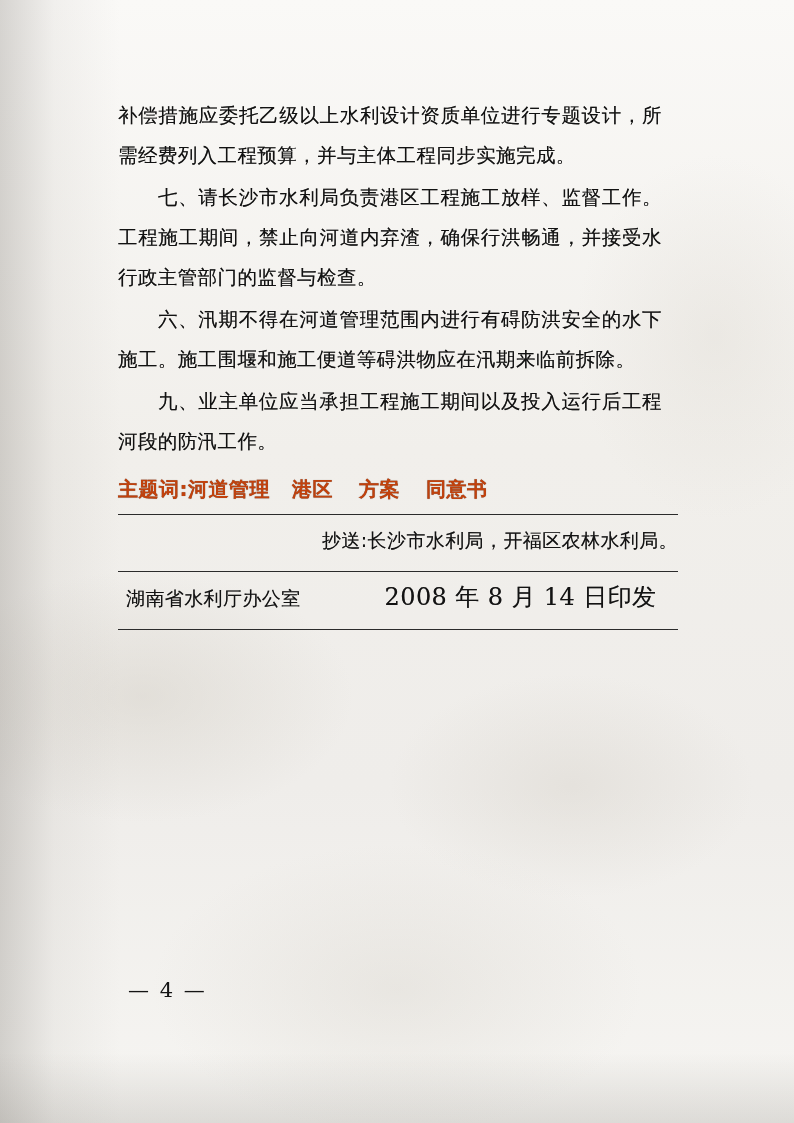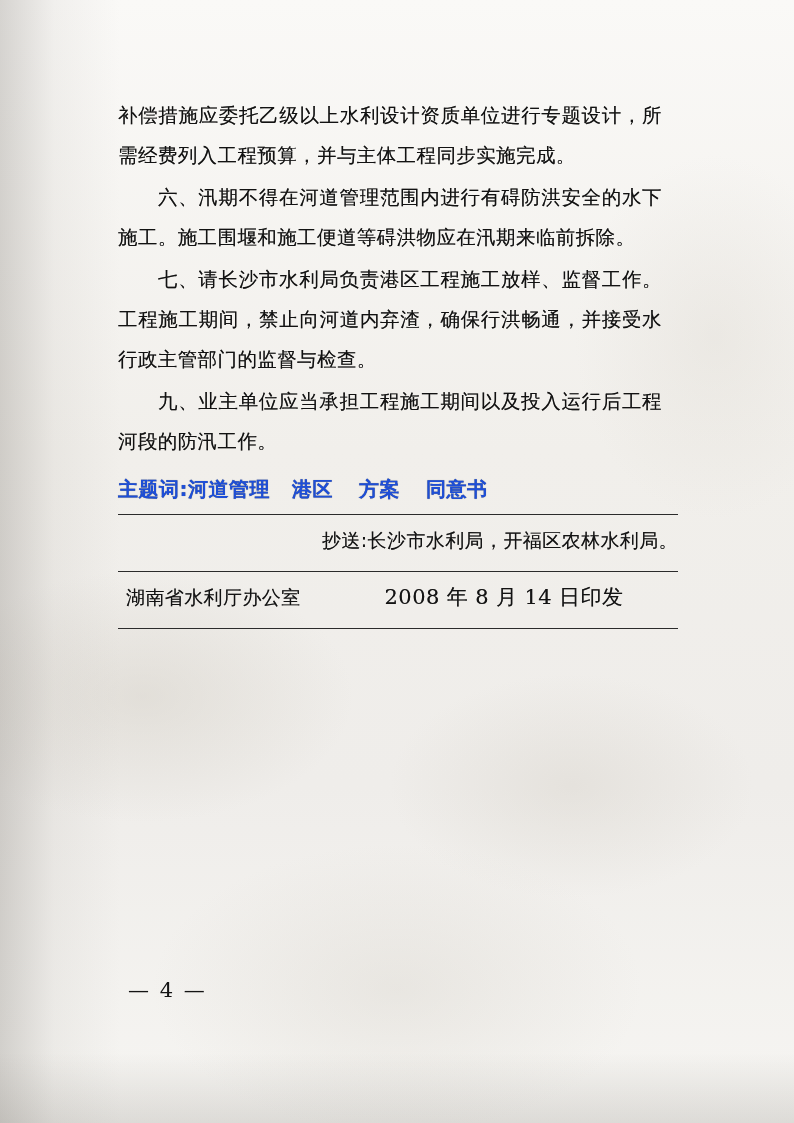--- a/index.html
+++ b/index.html
@@ -60,21 +60,21 @@
     text-shadow: 0 0 0.6px rgba(0,0,0,0.55);
   }
   .indent {
     text-indent: 40px;
   }
   .keywords {
     margin-top: 10px;
     font-size: 20px;
     line-height: 34px;
     font-weight: 700;
-    color: #1d4ed8;
+    color: #c2410c;
     letter-spacing: 0.5px;
     text-shadow: 0 0 0.7px rgba(0,0,0,0.6);
   }
   .kw-gap1 { display: inline-block; width: 22px; }
   .kw-gap2 { display: inline-block; width: 26px; }
   .rule {
     border: 0;
     border-top: 1.6px solid #2b2b2b;
     margin: 8px 0 0 0;
     width: 100%;
@@ -98,21 +98,21 @@
     color: #131313;
     letter-spacing: 0.4px;
     font-weight: 500;
     text-shadow: 0 0 0.6px rgba(0,0,0,0.5);
     text-align: center;
   }
   .footer-row .issuer { flex: 0 0 auto; }
   .footer-row .date {
     margin-left: 84px;
     font-family: "DejaVu Serif", serif;
-    font-size: 21px;
+    font-size: 24px;
   }
   .page-number {
     position: absolute;
     left: 118px;
     top: 978px;
     width: 560px;
     text-align: left;
     font-family: "DejaVu Serif", serif;
     font-size: 21px;
     color: #141414;
@@ -142,23 +142,23 @@
   <div class="edge-dark-left"></div>
   <div class="edge-dark-bottom"></div>
 
   <div class="ghost-text"></div>
 
   <div class="content">
 
     <p class="para">补偿措施应委托乙级以上水利设计资质单位进行专题设计，所需经费列入工程预算，并与主体工程同步实施完成。</p>
 
 
+    <p class="para indent">七、请长沙市水利局负责港区工程施工放样、监督工作。工程施工期间，禁止向河道内弃渣，确保行洪畅通，并接受水行政主管部门的监督与检查。</p>
+
     <p class="para indent">六、汛期不得在河道管理范围内进行有碍防洪安全的水下施工。施工围堰和施工便道等碍洪物应在汛期来临前拆除。</p>
-
-    <p class="para indent">七、请长沙市水利局负责港区工程施工放样、监督工作。工程施工期间，禁止向河道内弃渣，确保行洪畅通，并接受水行政主管部门的监督与检查。</p>
 
 
     <p class="para indent">九、业主单位应当承担工程施工期间以及投入运行后工程河段的防汛工作。</p>
 
     <div class="keywords">
       <span>主题词:</span><span>河道管理</span><span class="kw-gap1"></span><span>港区</span><span class="kw-gap2"></span><span>方案</span><span class="kw-gap2"></span><span>同意书</span>
     </div>
 
     <hr class="rule">
 

